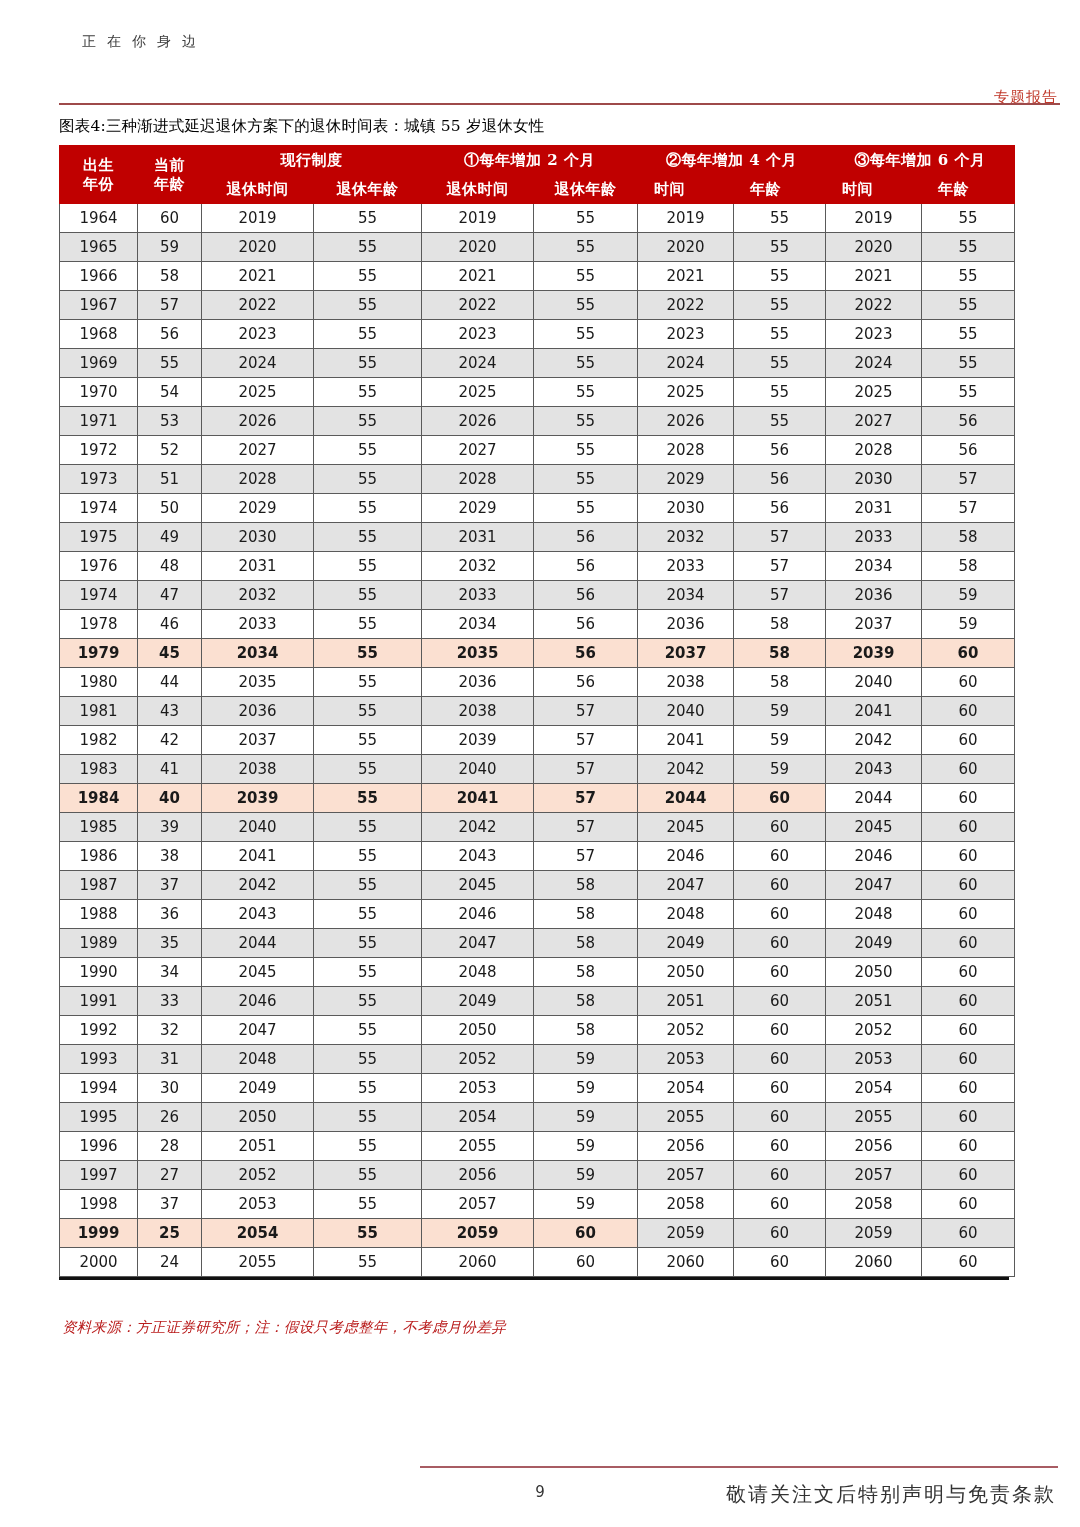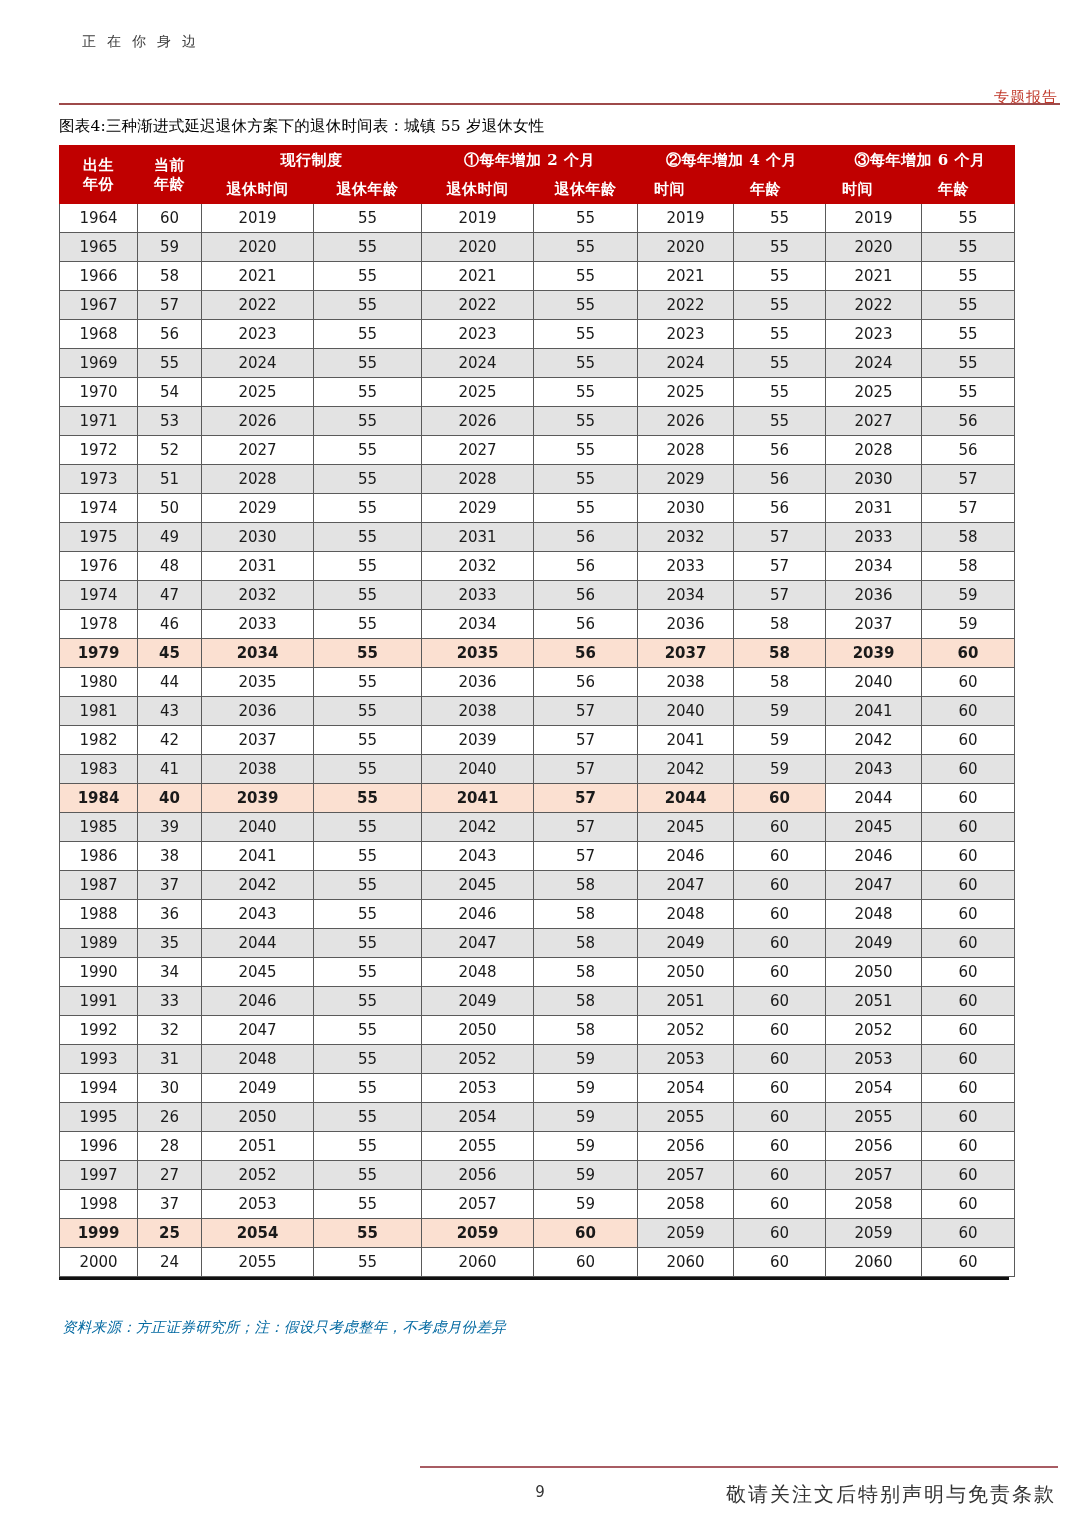--- a/index.html
+++ b/index.html
@@ -175,21 +175,21 @@
   }
 
   
   .source-note {
     position: absolute;
     left: 62px;
     top: 1318px;
     font-family: "DejaVu Serif", "Liberation Serif", serif;
     font-style: italic;
     font-size: 14.5px;
-    color: #0369a1;
+    color: #b91c1c;
     letter-spacing: 0.3px;
   }
 
   
   .footer-rule {
     position: absolute;
     left: 420px;
     right: 22px;
     top: 1466px;
     height: 1.5px;

